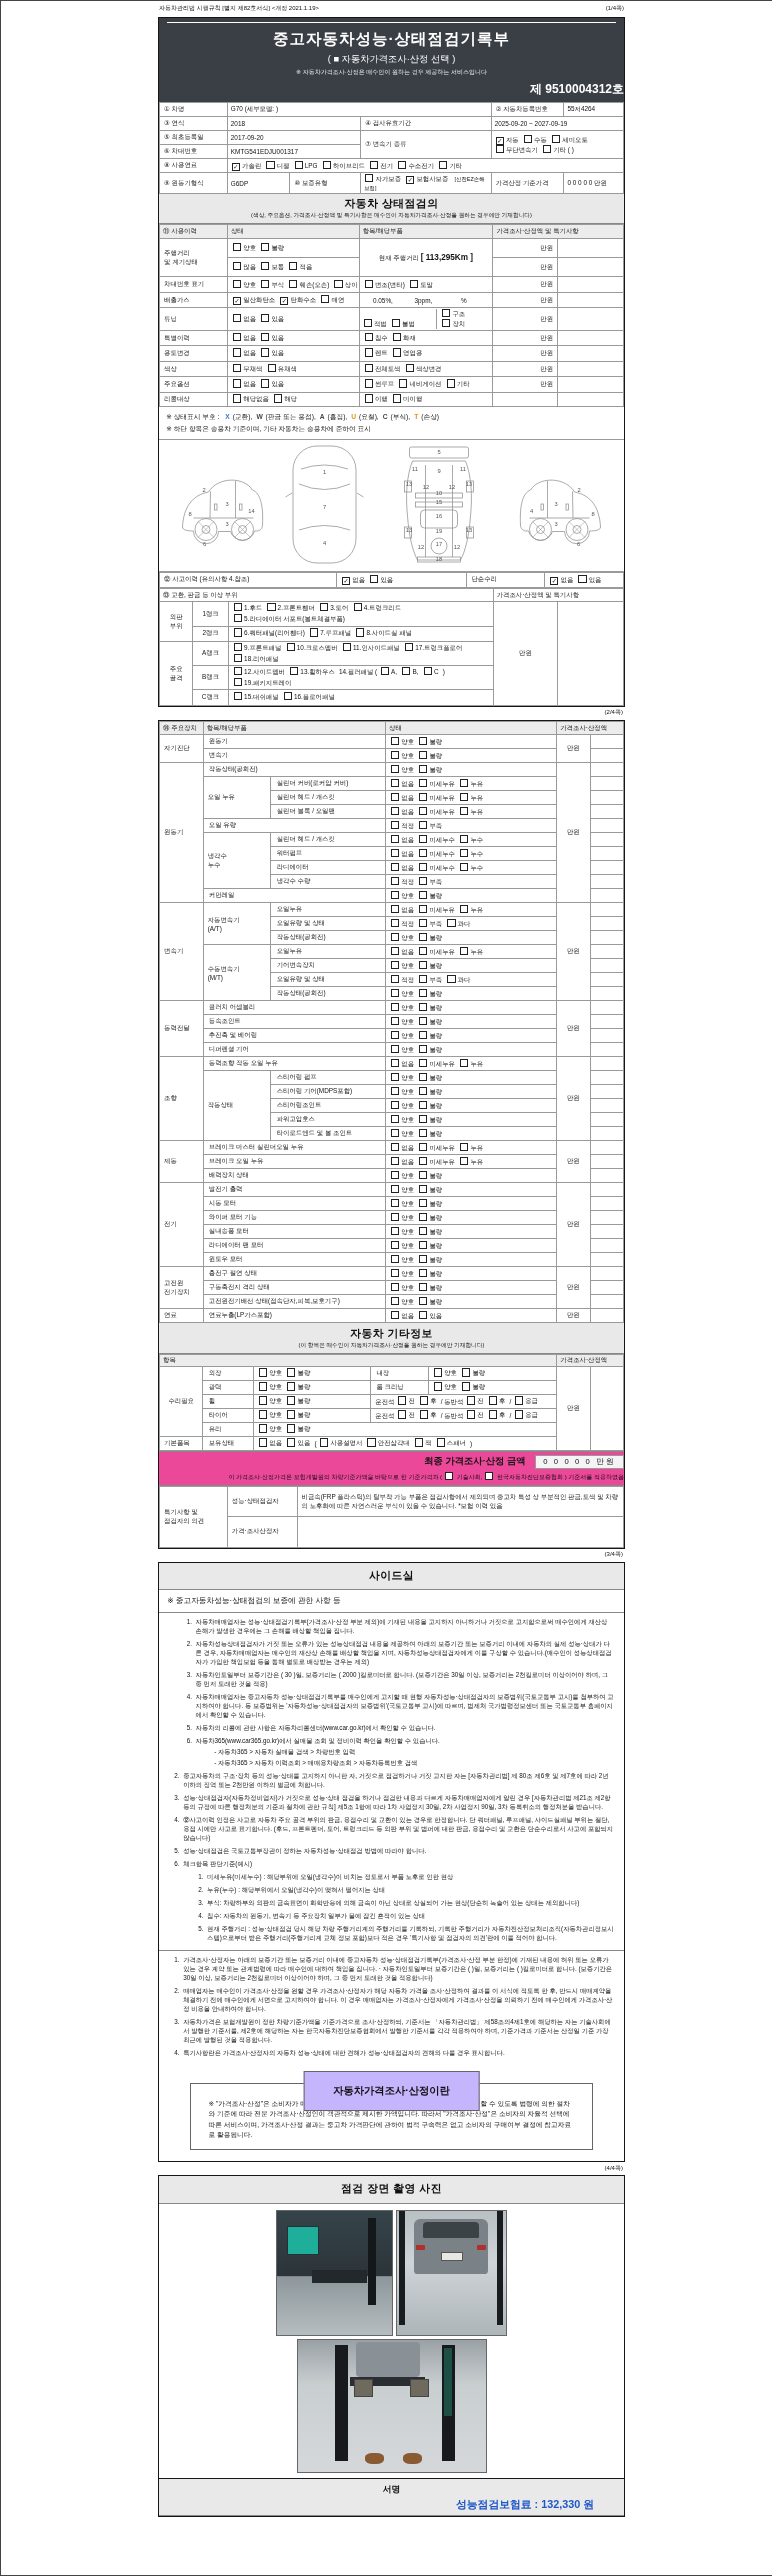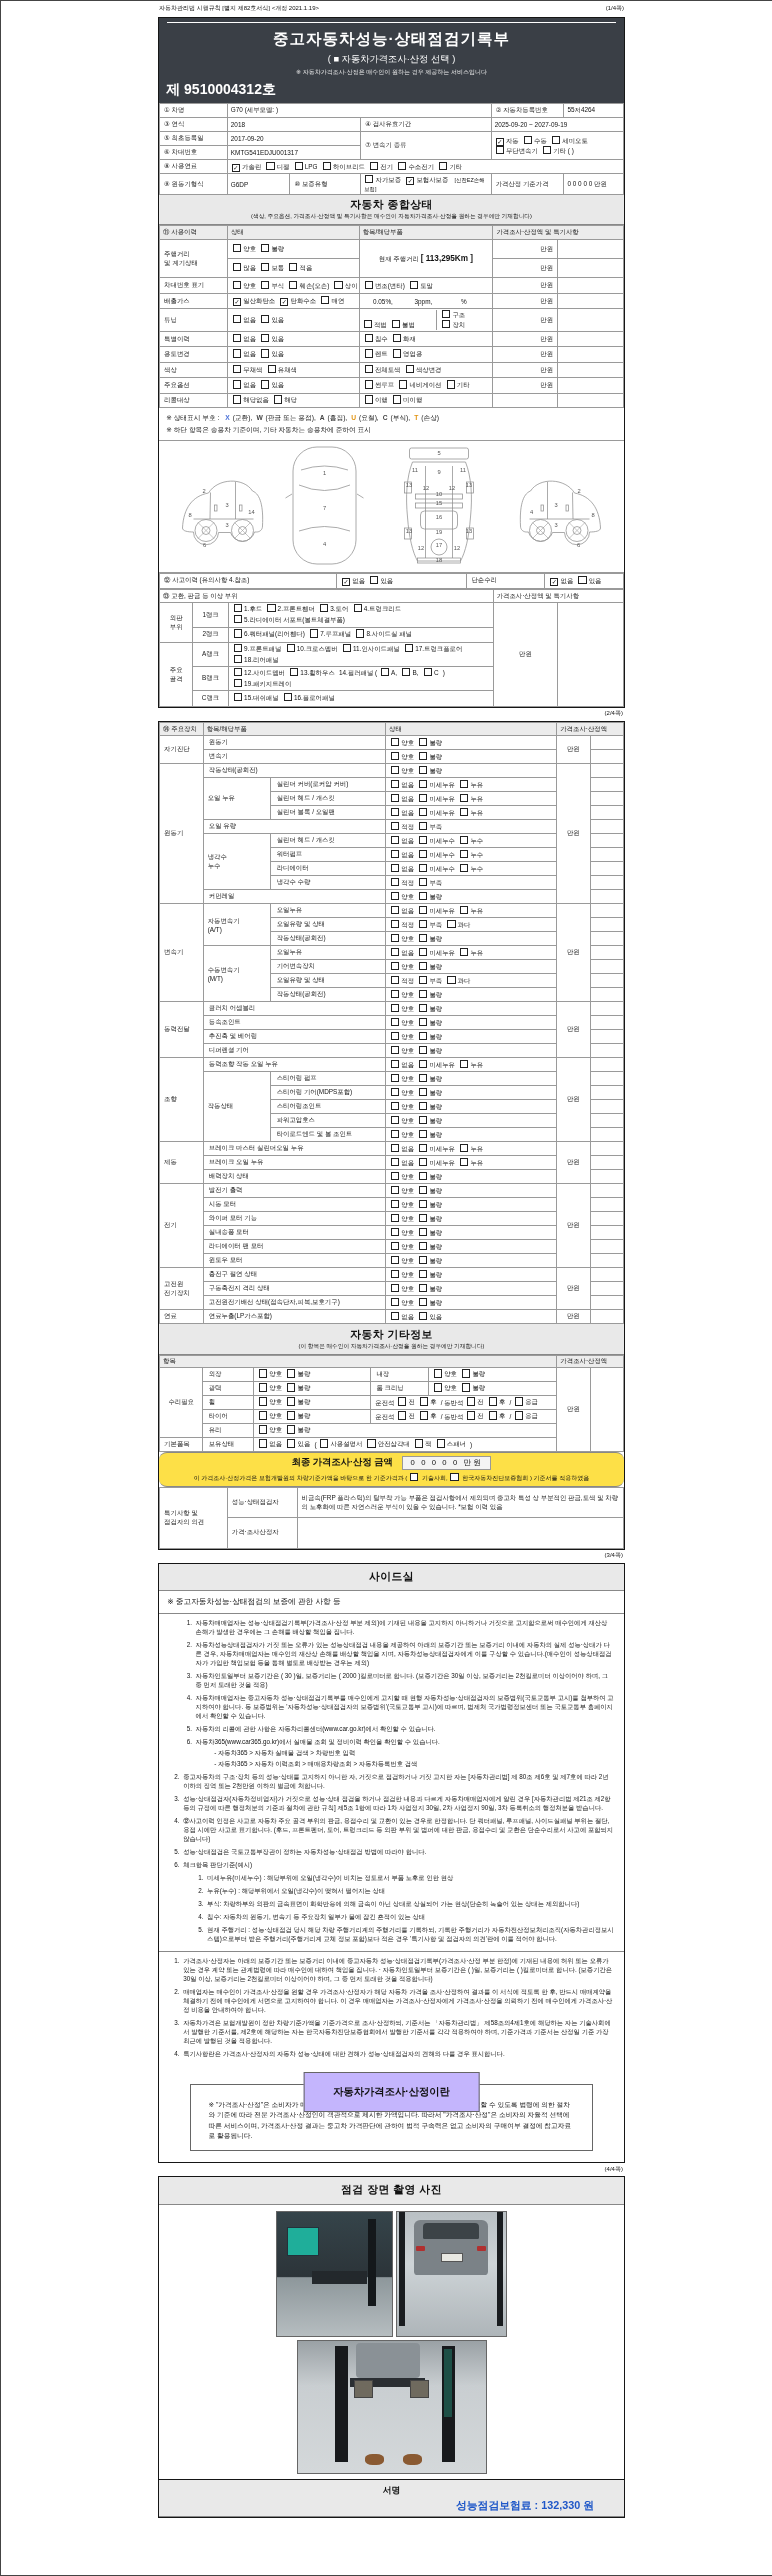--- a/index.html
+++ b/index.html
@@ -8,21 +8,21 @@
   .sheet{width:467px;margin-left:157px;}
   .topline{display:flex;justify-content:space-between;font-size:6px;padding:2.6px 1px 4.1px;}
   .marker{text-align:right;font-size:6px;margin:1.5px 2.1px 2.6px 0;}
   .docbox{border:1px solid #161616;background:#fff;}
   
   .dkhdr{background:#3a3f46;color:#fff;text-align:center;padding:2.1px 0 4.1px;}
   .dkhdr .wline{height:1.5px;background:#fff;margin:2.1px 8.2px 5.2px;}
   .dkhdr .t1{font-size:15.5px;font-weight:700;letter-spacing:1px;}
   .dkhdr .t2{font-size:9.3px;margin-top:3.1px;}
   .dkhdr .t3{font-size:6px;margin-top:2.1px;color:#eee;}
-  .dkhdr .docno{text-align:left;font-size:14px;font-weight:700;margin:4.6px 0 0 7.2px;}
+  .dkhdr .docno{text-align:right;font-size:12px;font-weight:700;margin:4.6px 0 0 7.2px;}
   
   .band{background:#e9e9e9;border-bottom:0.5px solid #888;text-align:center;padding:3.1px 0 2.6px;}
   .band .bt{font-size:10.8px;font-weight:700;letter-spacing:0.5px;}
   .band .bn{font-size:5.7px;margin-top:1.5px;}
   
   table{border-collapse:collapse;table-layout:fixed;width:100%;}
   td,th{border:0.5px solid #9a9a9a;font-size:6.4px;padding:0.5px 3.1px;vertical-align:middle;overflow:hidden;}
   th{background:#ececec;font-weight:400;text-align:left;}
   tr{height:14px;}
   .lb{padding-left:4.1px;}
@@ -51,21 +51,21 @@
   .subhead{border-bottom:0.5px solid #888;padding:5.7px 8.2px;font-size:7.7px;}
   .notes-wrap{padding:5.2px 9.3px 3.1px 6.2px;border-bottom:0.5px solid #888;}
   .nitem{display:flex;margin:0 0 4.1px 3.1px;font-size:6.3px;line-height:1.42;}
   .nitem.lv1{margin-left:15.5px;}
   .nitem.lv2{margin-left:27px;}
   .nnum{flex:none;width:11.3px;text-align:right;margin-right:3.6px;}
   .ntxt{flex:1;}
   .nextra{margin:-1.5px 0 3.6px 34px;font-size:6.3px;}
   .nextra.lv1{margin-left:49px;}
   
-  .fband{background:#fde047;border-top:0.5px solid #888;border-bottom:0.5px solid #888;text-align:center;padding:3.1px 0 3.1px;border-radius:8px;}
+  .fband{background:#ec4899;border-top:0.5px solid #888;border-bottom:0.5px solid #888;text-align:right;padding:3.1px 0 3.1px;}
   .flabel{font-size:9.3px;font-weight:700;margin-right:7.2px;}
   .famount{display:inline-block;background:#f4f4f4;border:0.5px solid #999;padding:1px 7.2px;font-size:7.7px;letter-spacing:2.1px;}
   .fnote{font-size:6px;margin-top:2.6px;}
   
   .infobox{border:0.5px solid #666;position:relative;margin:17.5px 31px 11.3px;padding:15.5px 17.5px 8.2px;}
   .infobox .ibt{position:absolute;top:-12.4px;left:50%;transform:translateX(-50%);background:#c4b5fd;border:0.5px solid #666;
                 padding:12px 29px;font-size:10.3px;font-weight:700;white-space:nowrap;}
   .infobox .ibx{font-size:6.7px;line-height:1.55;}
   
   .phwrap{padding:6.2px 0 5.2px;text-align:center;}
@@ -164,21 +164,21 @@
         <td>G6DP</td>
         <td class="lb">⑩ 보증유형</td>
         <td colspan="2"><span><span class="opt"><span class="cb"></span><span class="olb">자가보증</span></span><span class="opt"><span class="cb on">✓</span><span class="olb">보험사보증</span></span></span><span class="small">[신한EZ손해보험]</span></td>
         <td class="lb">가격산정 기준가격</td>
         <td>0 0 0 0 0 만원</td>
       </tr>
     </tbody>
       </table>
 
     <div class="band">
-      <div class="bt">자동차 종합상태</div>
+      <div class="bt">자동차 상태점검의</div>
       <div class="bn">(색상, 주요옵션, 가격조사·산정액 및 특기사항은 매수인이 자동차가격조사·산정을 원하는 경우에만 기재합니다)</div>
     </div>
 
     <table>
       <colgroup>
           <col style="width:67px">
           <col style="width:130px">
           <col style="width:132px">
           <col style="width:64px">
           <col style="width:65px">

